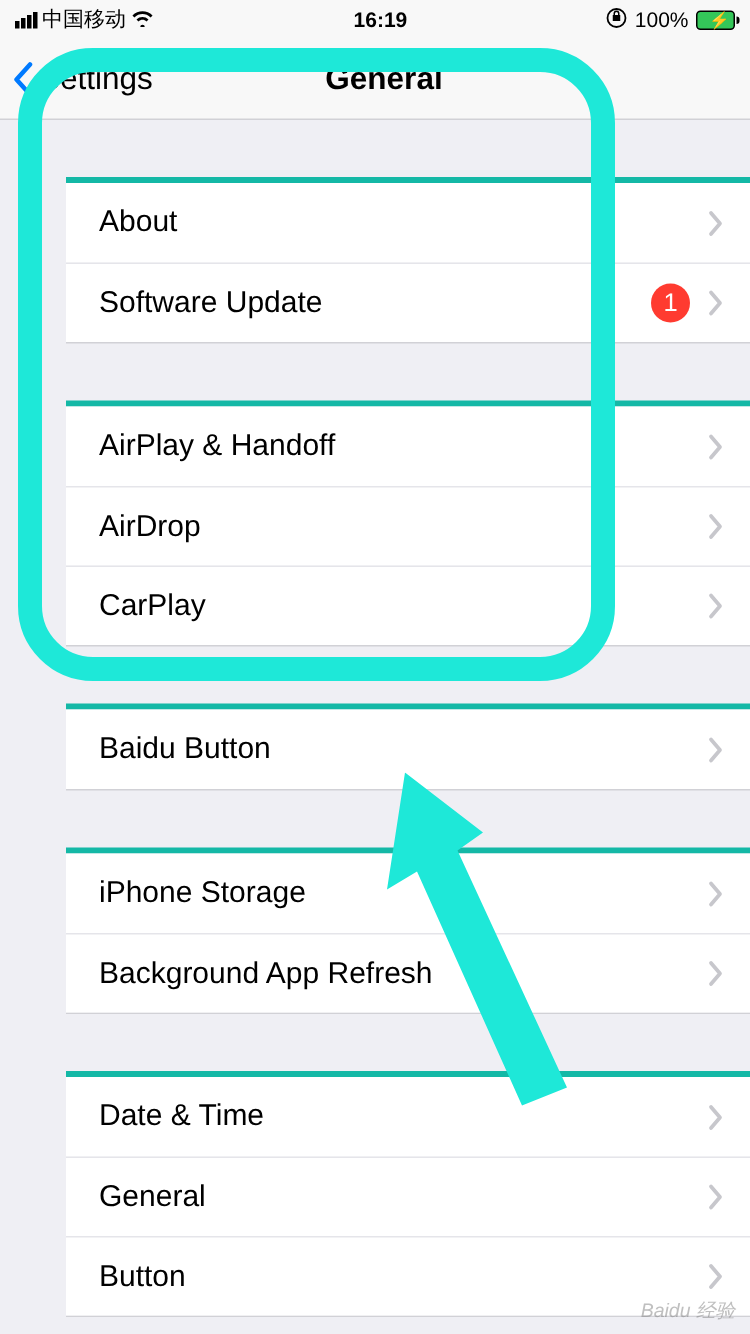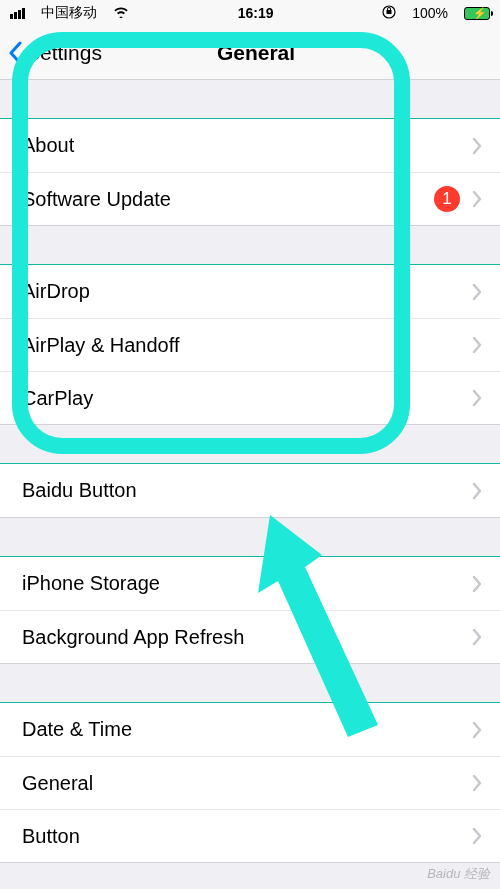--- a/index.html
+++ b/index.html
@@ -14,22 +14,22 @@
     .status-bar {
       height: 26px;
       background: #f8f8f8;
       display: flex;
       align-items: center;
       justify-content: space-between;
       padding: 0 10px;
       font-size: 14px;
       font-weight: 500;
     }
-    .status-left { display: flex; align-items: center; gap: 16px; }
-    .status-right { display: flex; align-items: center; gap: 16px; }
+    .status-left { display: flex; align-items: center; gap: 3px; }
+    .status-right { display: flex; align-items: center; gap: 5px; }
     .signal-bars { display: flex; align-items: flex-end; gap: 1px; }
     .signal-bars span { width: 3px; background: #000; display: inline-block; }
     .signal-bars span:nth-child(1){height:5px} .signal-bars span:nth-child(2){height:7px}
     .signal-bars span:nth-child(3){height:9px} .signal-bars span:nth-child(4){height:11px}
     .wifi-icon { font-size: 14px; }
     .battery-wrap { display: flex; align-items: center; gap:2px; }
     .battery-icon {
       width: 26px; height: 13px; border: 1px solid #000; border-radius: 3px;
       position: relative; background: #34c759;
     }
@@ -74,21 +74,21 @@
       height: 53px;
       display: flex;
       align-items: center;
       padding: 0 18px 0 22px;
       font-size: 20px;
       color: #000;
       position: relative;
       cursor: pointer;
     }
     .row + .row { border-top: 1px solid #e5e5ea; }
-    .group { border-top: 1px solid #14b8a6; border-bottom: 1px solid #d1d1d6; }
+    .group { border-top: 4px solid #14b8a6; border-bottom: 1px solid #d1d1d6; margin-left: 44px; }
     .row-label { flex: 1; }
     .chevron {
       width: 10px; height: 18px;
       color: #c7c7cc;
       flex-shrink: 0;
     }
     .badge {
       background: #ff3b30;
       color: #fff;
       min-width: 26px; height: 26px;
@@ -181,27 +181,27 @@
     <span class="row-label">Software Update</span>
     <span class="badge">1</span>
     <svg class="chevron" viewBox="0 0 10 18">
         <path d="M2 2l6 7-6 7" fill="none" stroke="#c7c7cc" stroke-width="2.5" stroke-linecap="round" stroke-linejoin="round"></path>
       </svg>
   </div>
 </div>
 
 <div class="group">
   <div class="row">
+    <span class="row-label">AirPlay &amp; Handoff</span>
+    <svg class="chevron" viewBox="0 0 10 18">
+        <path d="M2 2l6 7-6 7" fill="none" stroke="#c7c7cc" stroke-width="2.5" stroke-linecap="round" stroke-linejoin="round"></path>
+      </svg>
+  </div>
+  <div class="row">
     <span class="row-label">AirDrop</span>
-    <svg class="chevron" viewBox="0 0 10 18">
-        <path d="M2 2l6 7-6 7" fill="none" stroke="#c7c7cc" stroke-width="2.5" stroke-linecap="round" stroke-linejoin="round"></path>
-      </svg>
-  </div>
-  <div class="row">
-    <span class="row-label">AirPlay &amp; Handoff</span>
     <svg class="chevron" viewBox="0 0 10 18">
         <path d="M2 2l6 7-6 7" fill="none" stroke="#c7c7cc" stroke-width="2.5" stroke-linecap="round" stroke-linejoin="round"></path>
       </svg>
   </div>
   <div class="row">
     <span class="row-label">CarPlay</span>
     <svg class="chevron" viewBox="0 0 10 18">
         <path d="M2 2l6 7-6 7" fill="none" stroke="#c7c7cc" stroke-width="2.5" stroke-linecap="round" stroke-linejoin="round"></path>
       </svg>
   </div>

